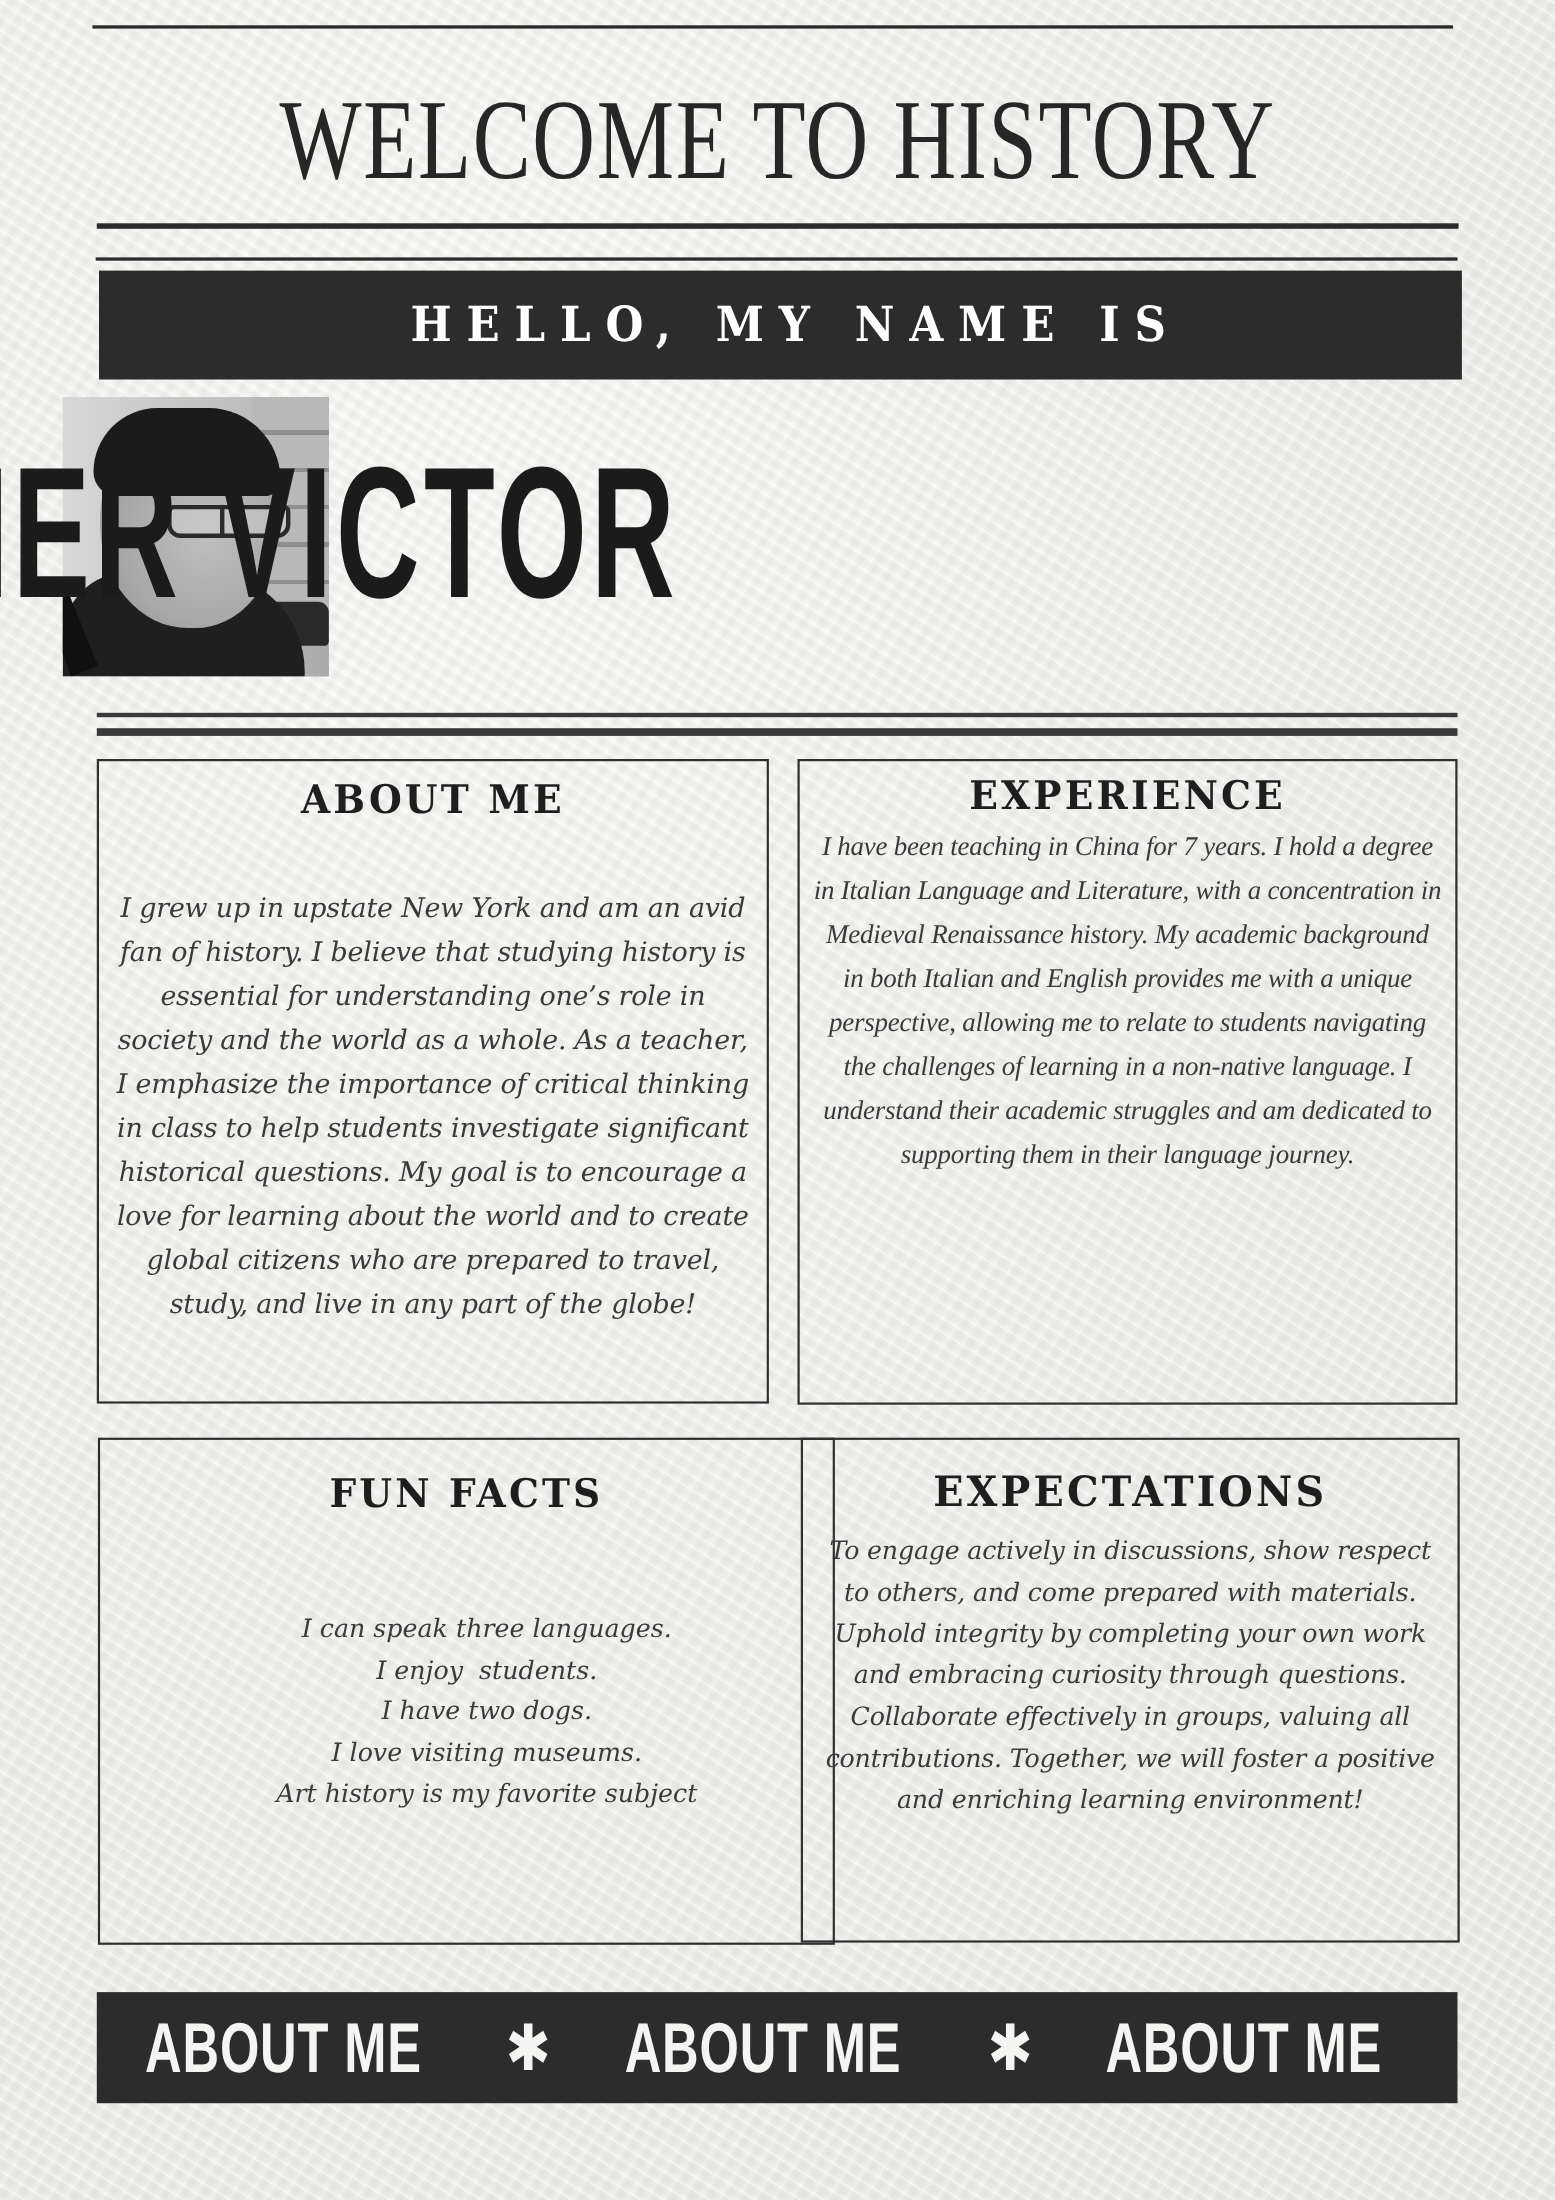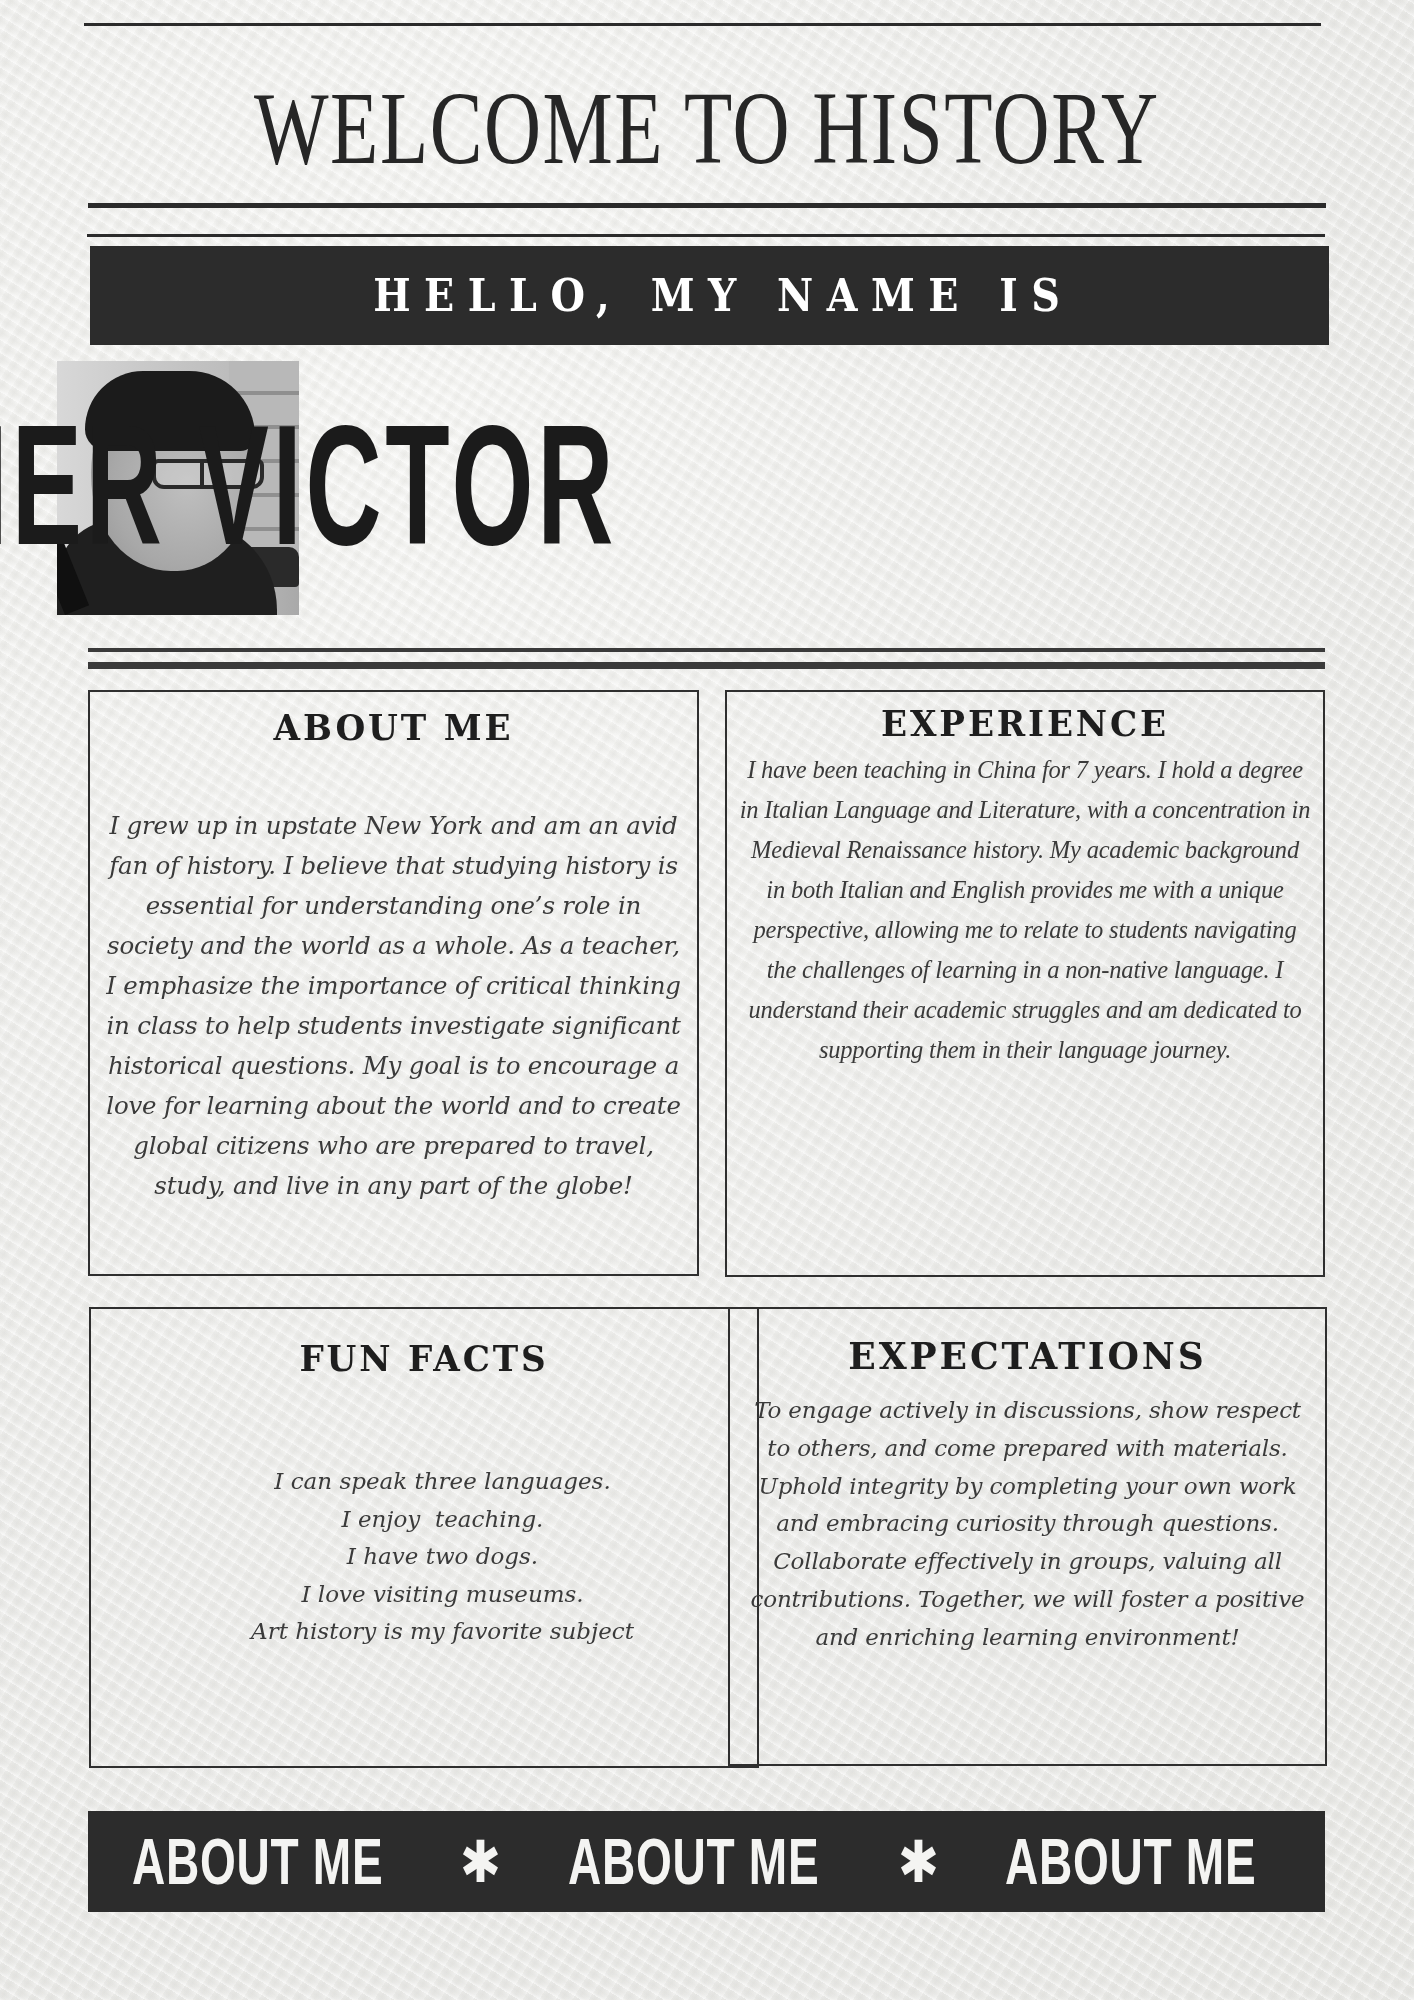--- a/index.html
+++ b/index.html
@@ -220,21 +220,21 @@
 
 <div class="box" id="box-exp">
   <h2>EXPERIENCE</h2>
   <p>I have been teaching in China for 7 years. I hold a degree in Italian Language and Literature, with a concentration in Medieval Renaissance history. My academic background in both Italian and English provides me with a unique perspective, allowing me to relate to students navigating the challenges of learning in a non-native language. I understand their academic struggles and am dedicated to supporting them in their language journey.</p>
 </div>
 
 <div class="box" id="box-fun">
   <h2>FUN FACTS</h2>
   <ul>
     <li style="white-space:pre;">I can speak three languages.</li>
-    <li style="white-space:pre;">I enjoy  teaching.</li>
+    <li style="white-space:pre;">I enjoy  students.</li>
     <li style="white-space:pre;">I have two dogs.</li>
     <li style="white-space:pre;">I love visiting museums.</li>
     <li style="white-space:pre;">Art history is my favorite subject</li>
   </ul>
 </div>
 
 <div class="box" id="box-expect">
   <h2>EXPECTATIONS</h2>
   <p>To engage actively in discussions, show respect to others, and come prepared with materials. Uphold integrity by completing your own work and embracing curiosity through questions. Collaborate effectively in groups, valuing all contributions. Together, we will foster a positive and enriching learning environment!</p>
 </div>

